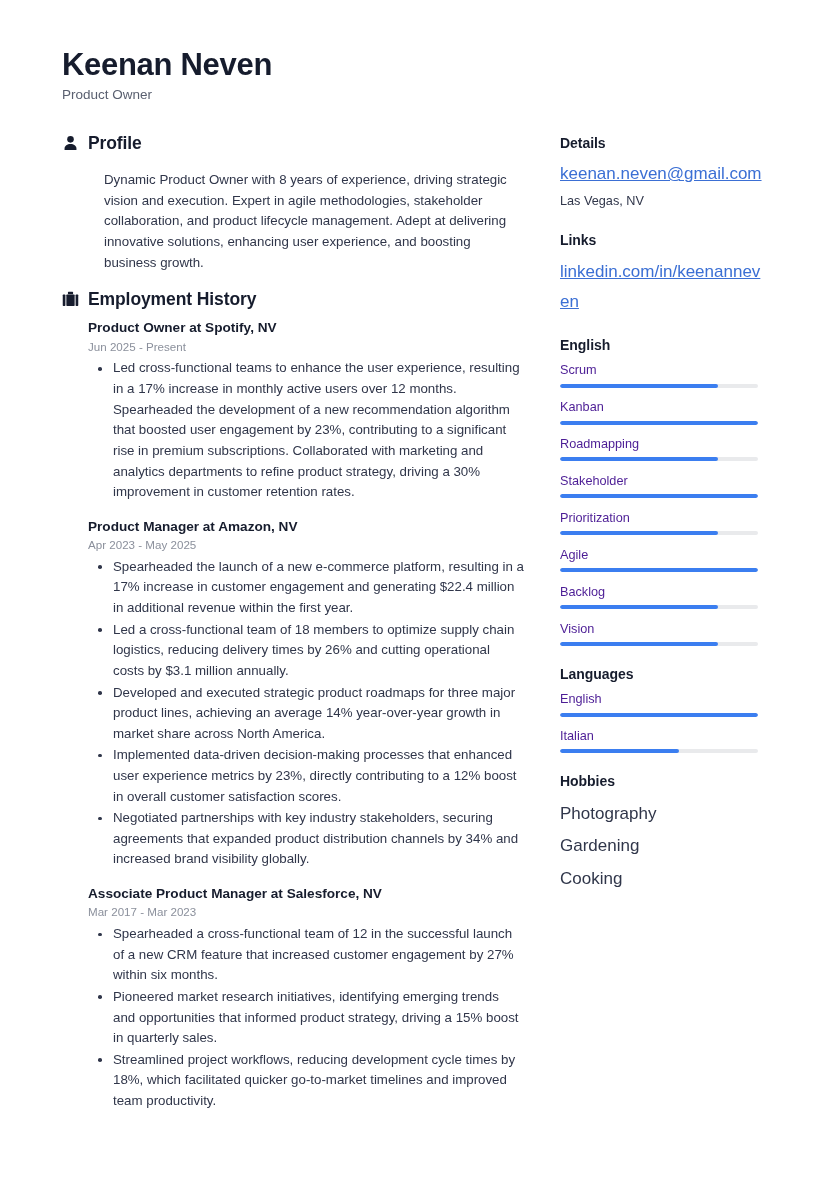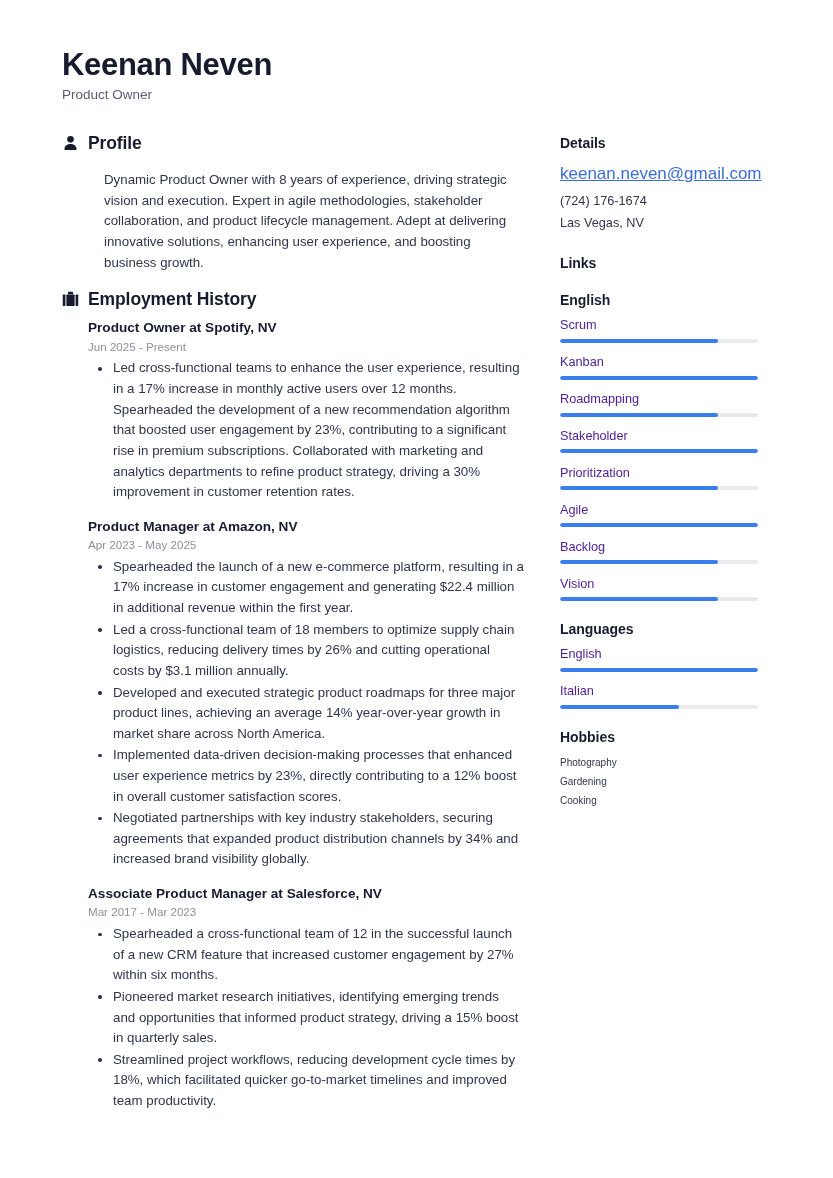--- a/index.html
+++ b/index.html
@@ -164,21 +164,21 @@
     overflow: hidden;
   }
   .meter-fill {
     position: absolute;
     left: 0; top: 0; bottom: 0;
     background: #3b7ef0;
     border-radius: 2px;
   }
 
   .hobby-line {
-    font-size: 10px;
+    font-size: 17px;
     line-height: 1.93;
     color: #30364a;
   }
 </style>
 </head>
 <body>
 
 <div class="page">
 
   <div class="header">
@@ -252,26 +252,26 @@
         </div>
       </div>
 
     </div>
 
     <div class="col-side">
 
       <div class="side-block">
         <p class="side-title">Details</p>
         <a class="side-link" href="#">keenan.neven@gmail.com</a>
-        <div class="side-line">(724) 176-1674</div>
         <div class="side-line">Las Vegas, NV</div>
       </div>
 
       <div class="side-block">
         <p class="side-title">Links</p>
+        <a class="side-link" href="#">linkedin.com/in/keenanneven</a>
       </div>
 
       <div class="side-block">
         <p class="side-title">English</p>
 
         <div class="meter-row">
           <div class="meter-label">Scrum</div>
           <div class="meter-track">
             <div class="meter-fill" style="width: 80%;"></div>
           </div>

